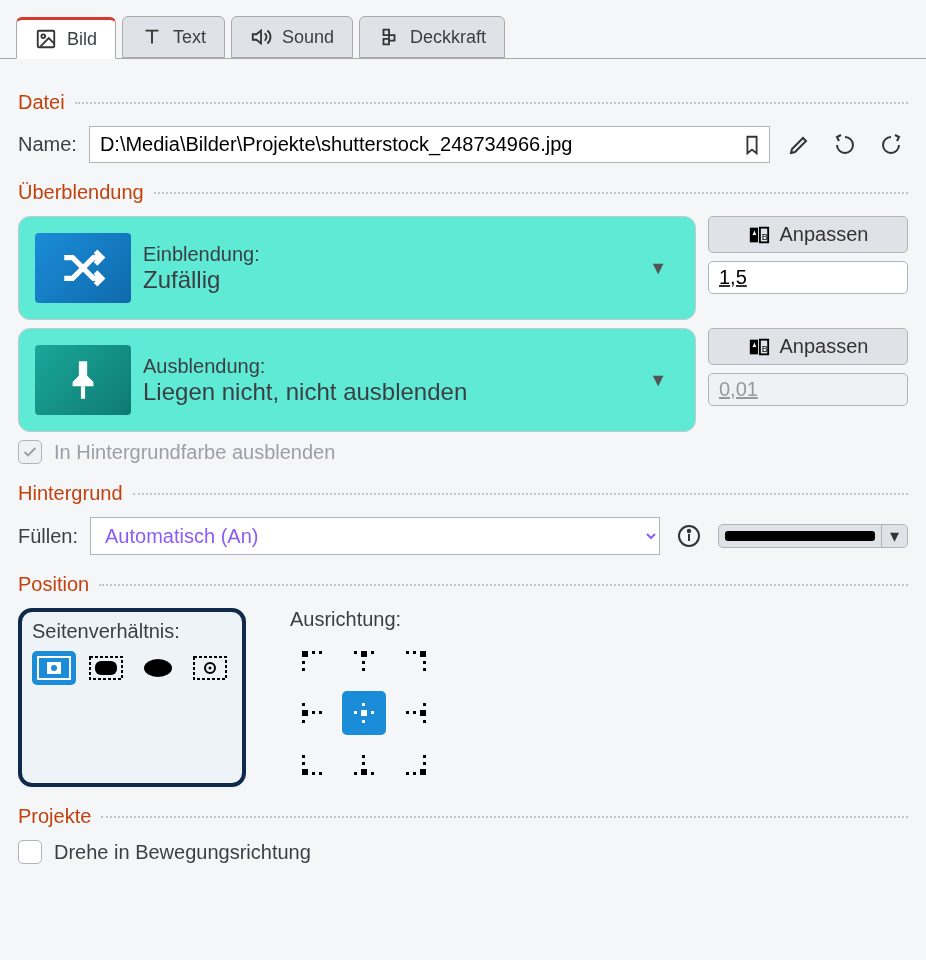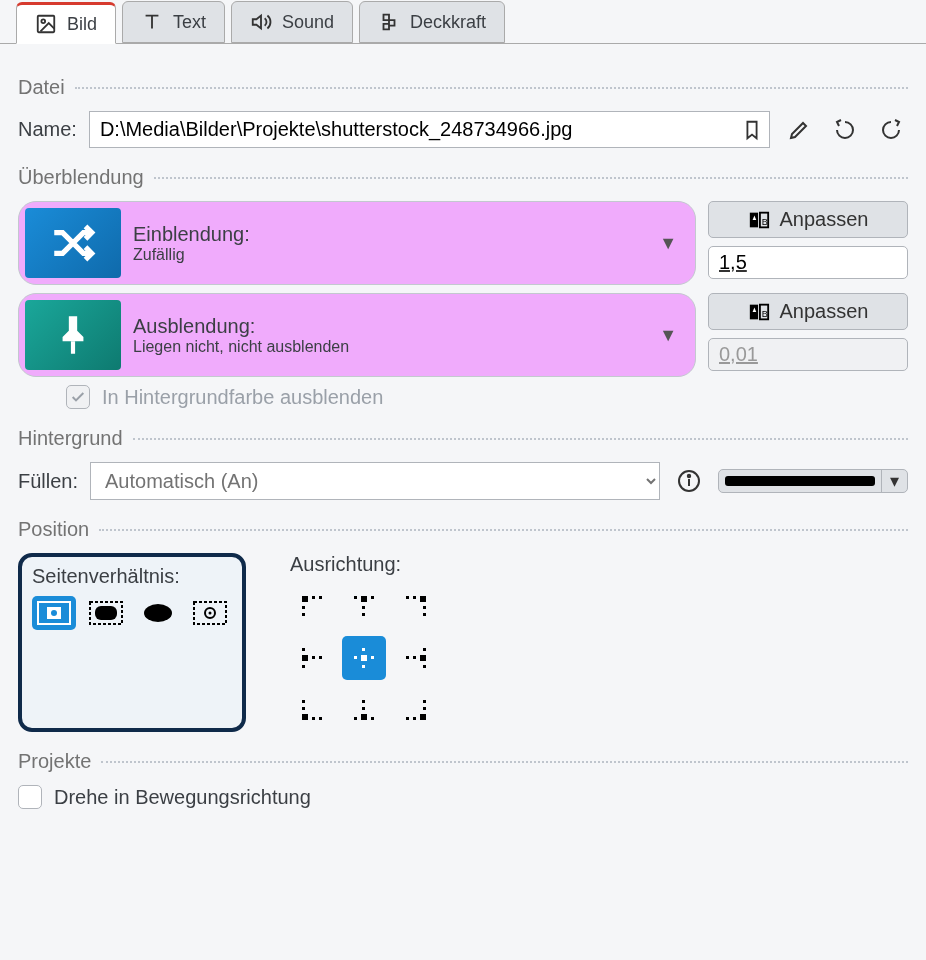--- a/index.html
+++ b/index.html
@@ -18,39 +18,39 @@
 .tab {
   display: flex;
   align-items: center;
   gap: 10px;
   padding: 8px 18px;
   background: #dfe2e6;
   border: 1px solid #aaa;
   border-top-left-radius: 6px;
   border-top-right-radius: 6px;
   margin-right: 6px;
-  margin-top: 1px;
+  margin-top: 16px;
   color: #3b3f44;
   cursor: pointer;
 }
 .tab.active-tab {
   background: #fff;
   border-bottom: 1px solid #fff;
   position: relative;
   top: 1px;
   border-top: 3px solid #d63a2e;
 }
 .content {
   padding: 14px 18px 20px 18px;
 }
 .section-head {
   display: flex;
   align-items: center;
   margin: 18px 0 12px 0;
-  color: #737373;
+  color: #c2410c;
   font-size: 20px;
 }
 .dotline {
   flex: 1;
   height: 1px;
   margin-left: 10px;
   border-top: 2px dotted #bfc5cd;
 }
 .row { display: flex; align-items: center; gap: 12px; }
 .label { font-size: 20px; color: #3b3f44; }
@@ -74,38 +74,38 @@
   display: flex;
   gap: 12px;
   margin-bottom: 8px;
   align-items: stretch;
 }
 .trans-select {
   flex: 1;
   display: flex;
   align-items: center;
   gap: 12px;
-  background: #f0abfc;
+  background: #5eead4;
   border: 1px solid #c3c8cf;
-  border-radius: 18px;
-  padding: 6px;
+  border-radius: 12px;
+  padding: 16px;
   cursor: pointer;
 }
 .trans-thumb {
   width: 96px; height: 70px;
   border-radius: 4px;
   display: flex;
   align-items: center;
   justify-content: center;
 }
 .trans-thumb.blue { background: linear-gradient(135deg,#1a8cd8,#0f6aab); }
 .trans-thumb.teal { background: linear-gradient(135deg,#1aa79a,#0e7a70); }
 .trans-text { flex: 1; }
 .trans-text .tt1 { color: #3b3f44; font-size: 20px; }
-.trans-text .tt2 { color: #3b3f44; font-size: 16px; }
+.trans-text .tt2 { color: #3b3f44; font-size: 24px; }
 .trans-caret { padding: 0 12px; color: #555; }
 .trans-side { width: 200px; display: flex; flex-direction: column; gap: 8px; }
 .btn {
   display: flex; align-items: center; justify-content: center; gap: 10px;
   background: #dfe2e6;
   border: 1px solid #b0b4ba;
   border-radius: 5px;
   padding: 6px 10px;
   font-size: 20px;
   cursor: pointer;
@@ -124,21 +124,21 @@
 .chk svg { visibility: hidden; }
 .chk.checked svg { visibility: visible; }
 .chk.disabled { background: #f0f1f3; }
 .muted { color: #9aa0a8; }
 select.dd {
   flex: 1;
   padding: 6px 10px;
   font-size: 20px;
   border: 1px solid #b0b4ba;
   background: #fff;
-  color: #737373;
+  color: #8b5cf6;
 }
 .color-btn {
   display: flex; align-items: stretch;
   border: 1px solid #b0b4ba; border-radius: 5px;
   background: #dfe2e6; overflow: hidden; cursor: pointer;
 }
 .color-swatch { width: 150px; background: #000; margin: 6px; border-radius: 3px; }
 .color-drop { width: 26px; display: flex; align-items: center; justify-content: center; border-left: 1px solid #b0b4ba; }
 .pos-wrap { display: flex; gap: 44px; margin-top: 8px; }
 .pos-box {
@@ -299,21 +299,21 @@
           </svg>
         <span>Anpassen</span>
       </div>
       <div class="spin disabled">
         <input type="text" disabled="" value="0,01" style="">
 
       </div>
     </div>
   </div>
 
-  <div class="row" style="margin-top:6px;margin-left:48px;">
+  <div class="row" style="margin-top:6px;">
     <span class="chk disabled checked">
       <svg width="16" height="16" viewBox="0 0 24 24" fill="none" stroke="#9aa0a8" stroke-width="3">
           <polyline points="4 12 9 17 20 6"></polyline>
         </svg>
     </span>
     <span class="label muted">In Hintergrundfarbe ausblenden</span>
   </div>
 
   <div class="section-head">
     <span>Hintergrund</span>

